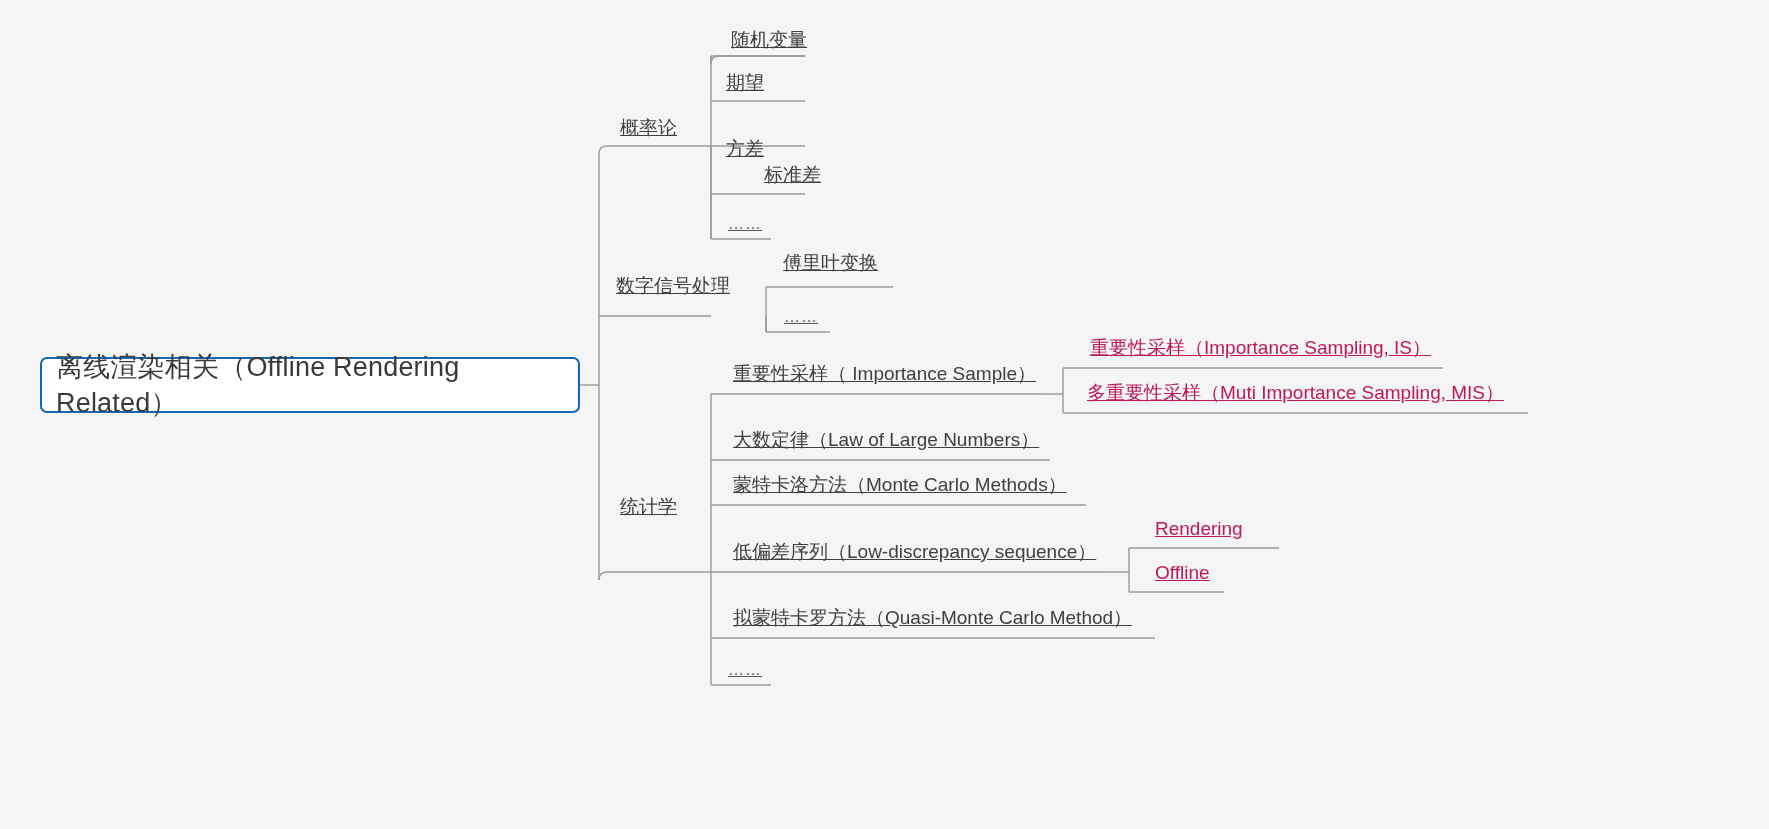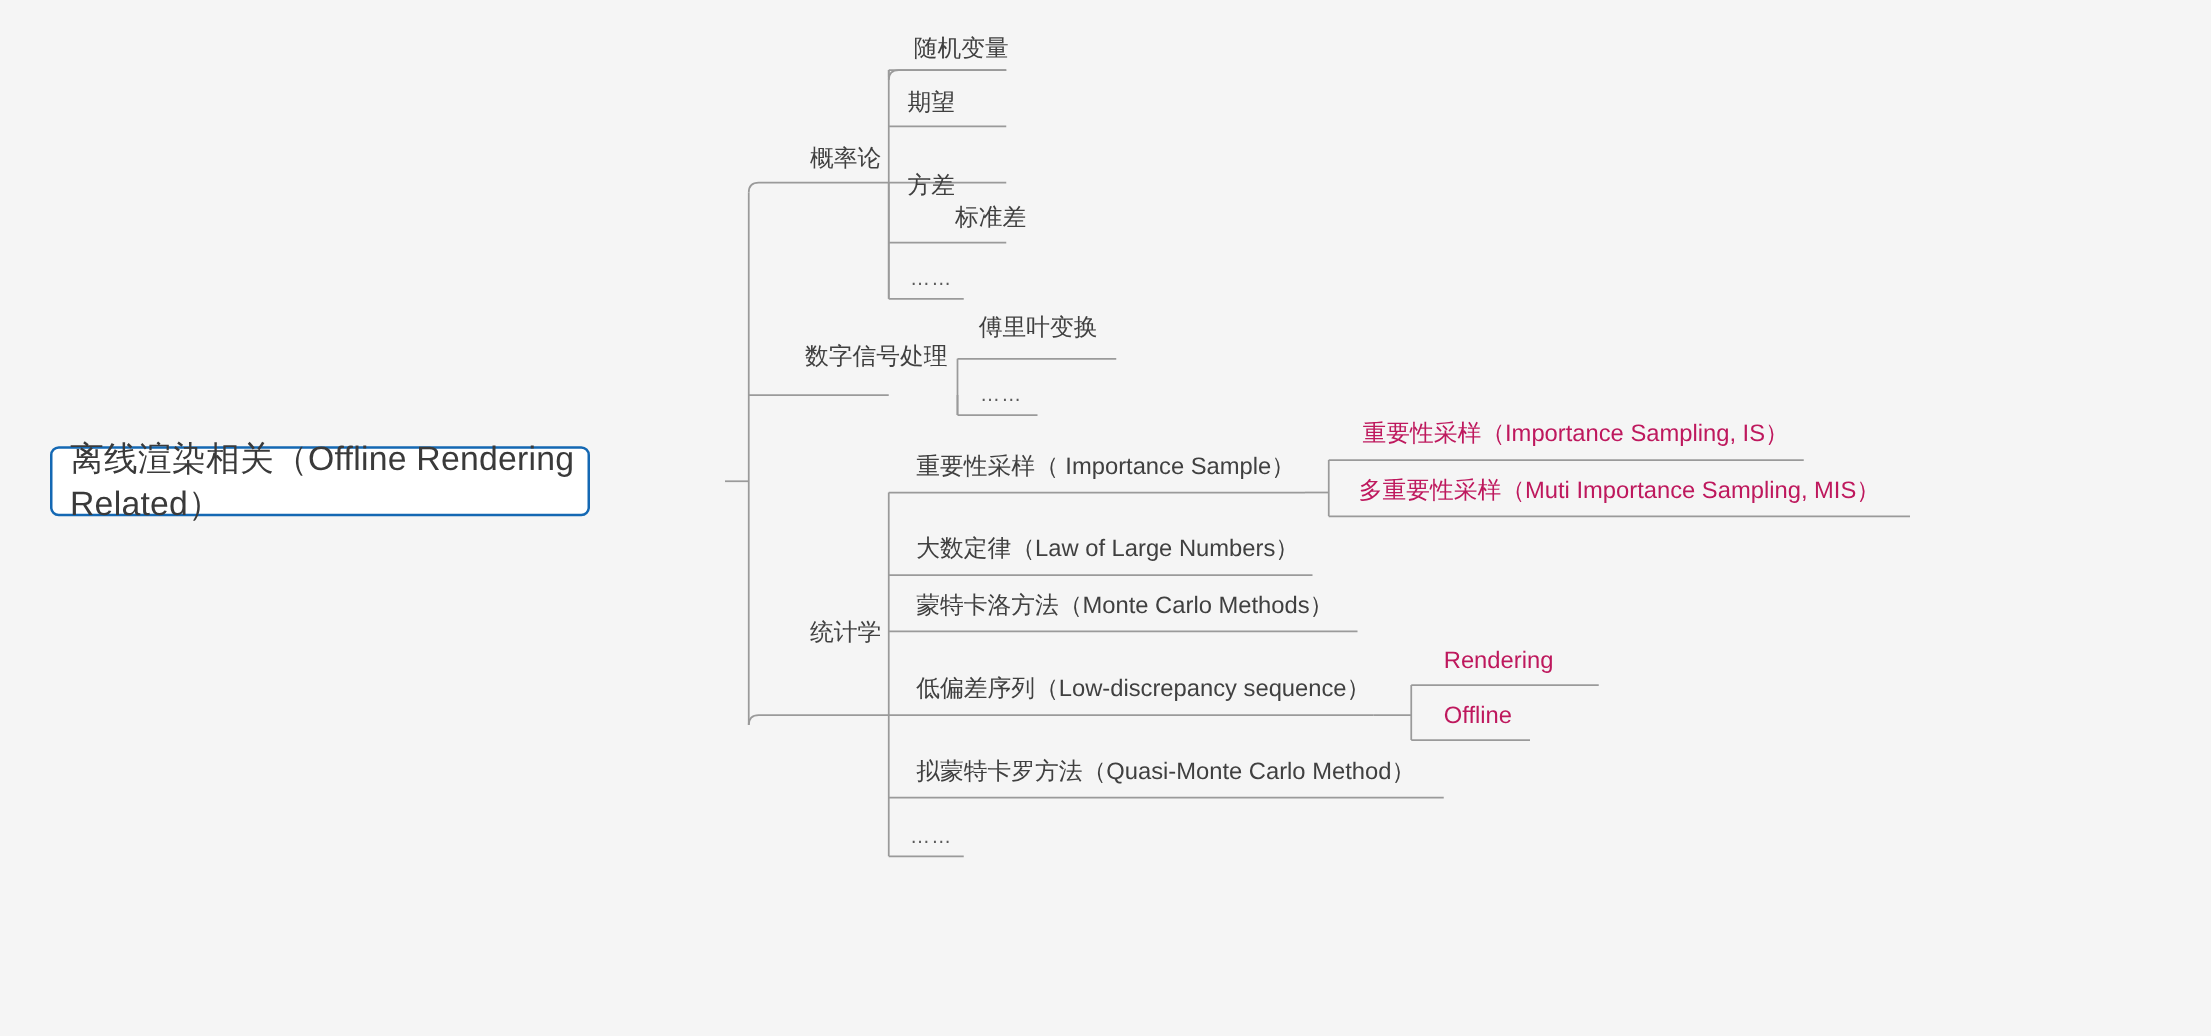--- a/index.html
+++ b/index.html
@@ -22,43 +22,43 @@
     top: 0;
     width: 1769px;
     height: 829px;
     pointer-events: none;
   }
   .node {
     position: absolute;
     white-space: nowrap;
     color: #3f3f3f;
     line-height: 1;
+    text-decoration: underline;
   }
   
   .root-node {
     position: absolute;
     left: 40px;
     top: 357px;
-    width: 432px;
+    width: 540px;
     height: 56px;
     box-sizing: border-box;
     background: #ffffff;
     border: 2px solid #1468b3;
     border-radius: 7px;
     display: flex;
     align-items: center;
     padding-left: 14px;
     font-size: 27px;
     color: #3a3a3a;
     letter-spacing: 0.2px;
   }
   .lvl1 {
     font-size: 19px;
     color: #404040;
-    margin-left: 28px;
   }
   .lvl2 {
     font-size: 19px;
     color: #404040;
   }
   .lvl3 {
     font-size: 19px;
     color: #be185d;
   }
   .ellipsis-node {

